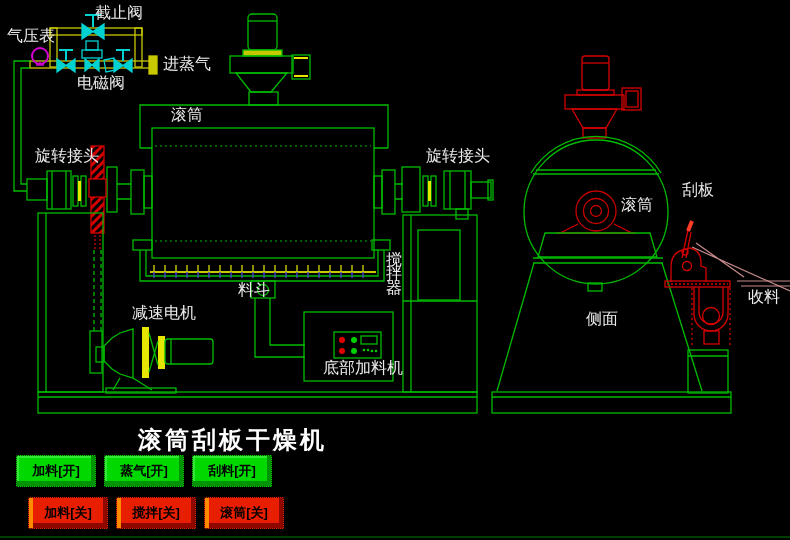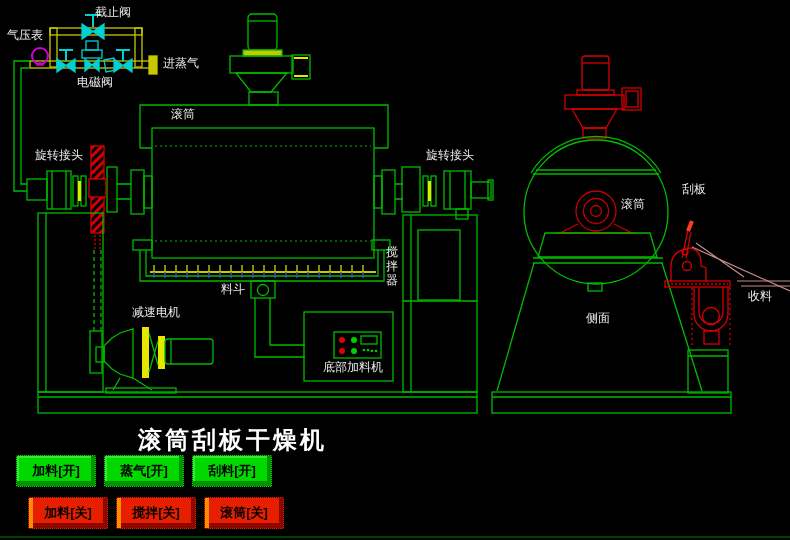--- a/index.html
+++ b/index.html
@@ -1,20 +1,20 @@
 <!DOCTYPE html>
 <html><head>
 <meta charset="utf-8">
 <style>
   html,body{margin:0;padding:0;background:#000;}
   .stage{position:relative;width:790px;height:540px;background:#000;overflow:hidden;
          font-family:"Liberation Sans",sans-serif;}
   .stage svg{position:absolute;left:0;top:0;}
-  .lbl{position:absolute;color:#ececec;font-size:12px;line-height:13px;white-space:nowrap;}
-  .lbl-v{width:13px;white-space:normal;word-break:break-all;line-height:14px;}
+  .lbl{position:absolute;color:#ececec;font-size:16px;line-height:13px;white-space:nowrap;text-align:right;}
+  .lbl-v{width:13px;white-space:normal;word-break:break-all;line-height:14px;margin-top:8px;}
   .title{position:absolute;left:138px;top:424px;color:#fff;font-size:24px;font-weight:bold;
          letter-spacing:3px;}
   .btn-row{position:absolute;left:16px;display:flex;gap:8px;}
   .row-on{top:455px;}
   .row-off{top:497px;margin-left:12px;}
   .btn{width:80px;height:32px;display:flex;align-items:center;justify-content:center;
        color:#000;font-size:13px;font-weight:bold;cursor:pointer;padding:8px;
        font-family:"Liberation Sans",sans-serif;}
   .btn.on{background:#00d800;border:1px dotted #063806;
           box-shadow:inset -4px -5px 0 #009400, inset 2px 2px 0 #35e835;}
@@ -261,21 +261,21 @@
 </svg>
 
 <span class="lbl" style="left:7px;top:29px">气压表</span>
 <span class="lbl" style="left:95px;top:6px">截止阀</span>
 <span class="lbl" style="left:77px;top:76px">电磁阀</span>
 <span class="lbl" style="left:163px;top:57px">进蒸气</span>
 <span class="lbl" style="left:35px;top:149px">旋转接头</span>
 <span class="lbl" style="left:426px;top:149px">旋转接头</span>
 <span class="lbl" style="left:171px;top:108px">滚筒</span>
 <span class="lbl lbl-v" style="left:386px;top:245px">搅拌器</span>
-<span class="lbl" style="left:221px;top:283px">料斗</span>
+<span class="lbl" style="left:238px;top:283px">料斗</span>
 <span class="lbl" style="left:132px;top:306px">减速电机</span>
 <span class="lbl" style="left:323px;top:361px">底部加料机</span>
 <span class="lbl" style="left:621px;top:198px">滚筒</span>
 <span class="lbl" style="left:682px;top:183px">刮板</span>
 <span class="lbl" style="left:748px;top:290px">收料</span>
 <span class="lbl" style="left:586px;top:312px">侧面</span>
 
 <div class="title">滚筒刮板干燥机</div>
 
 <div class="btn-row row-on">

